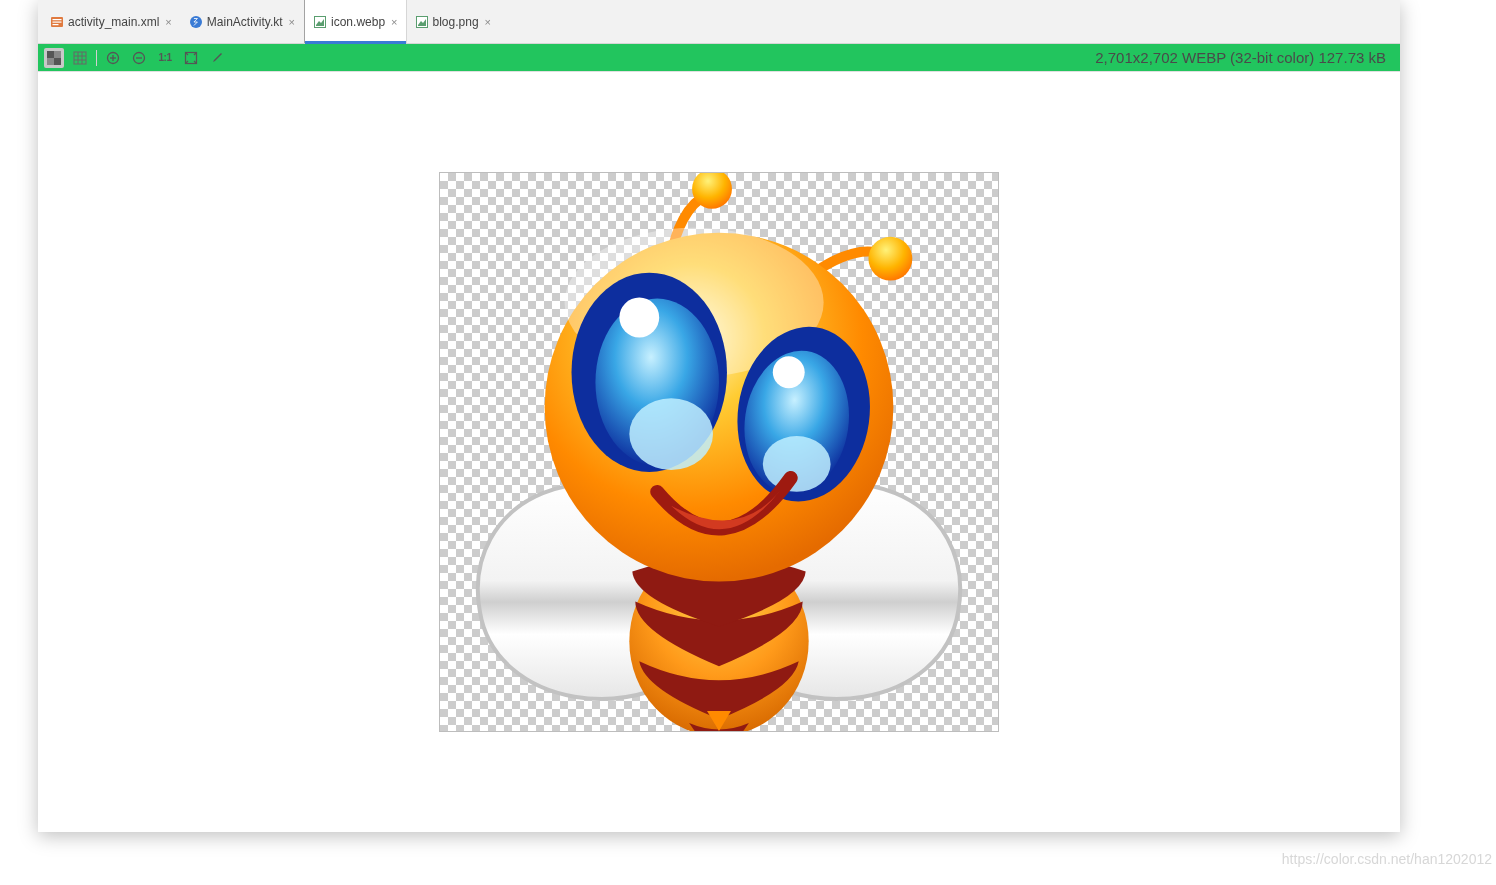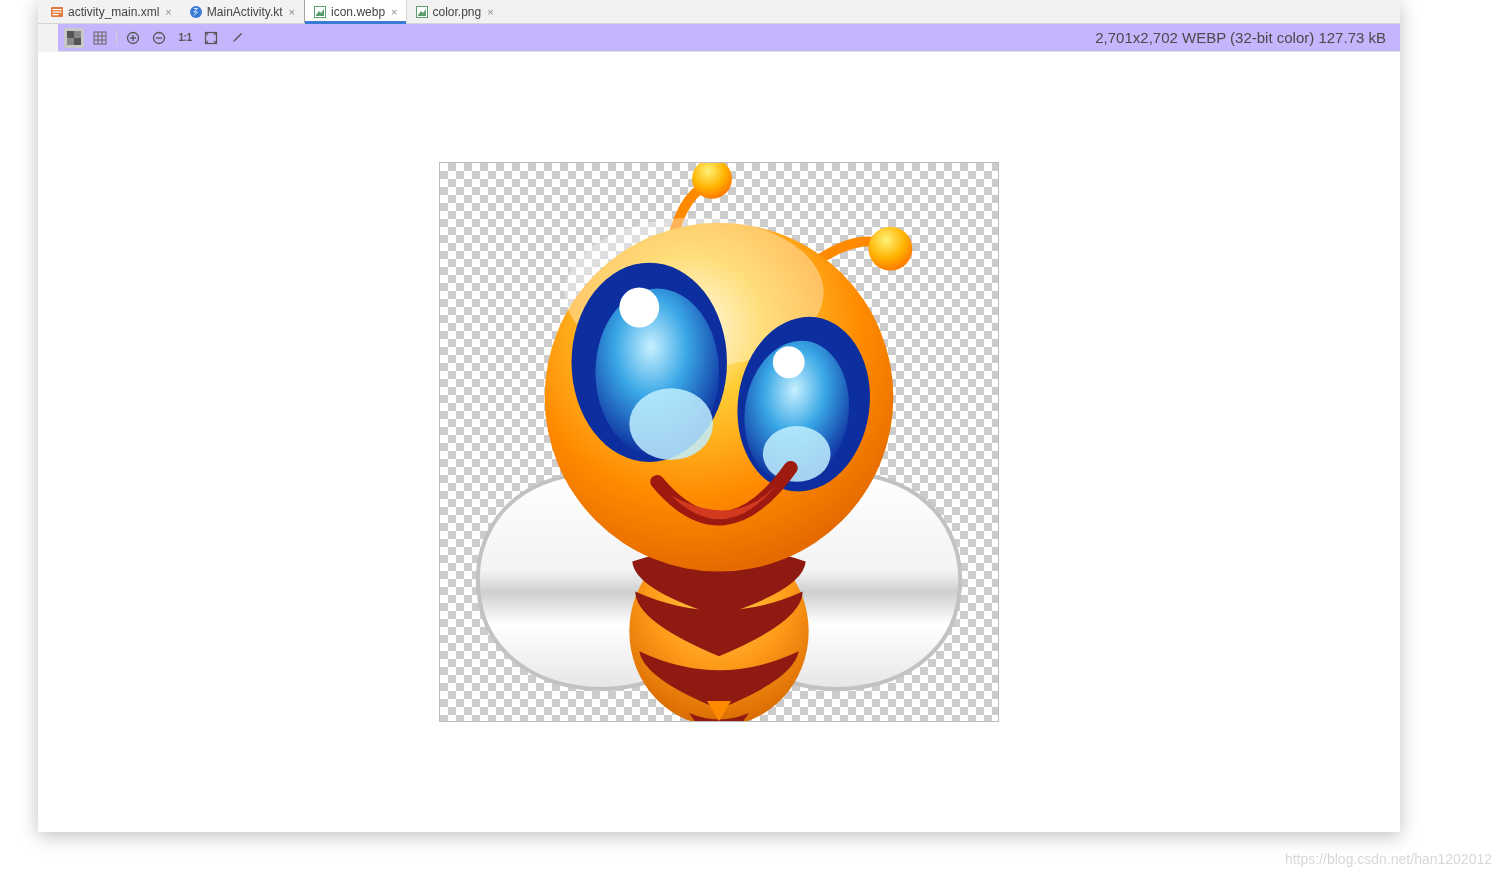--- a/index.html
+++ b/index.html
@@ -1,24 +1,24 @@
 <!DOCTYPE html>
 <html><head>
 <meta charset="utf-8">
 <style>
   * { box-sizing: border-box; margin: 0; padding: 0; }
   body { font-family: "Segoe UI", Arial, sans-serif; font-size: 12px; background: #fff; color: #333; width: 1496px; height: 885px; overflow: hidden; position: relative; }
   .editor-shell { position: absolute; left: 38px; top: 0; width: 1362px; height: 832px; background: #f2f2f2; box-shadow: 0 4px 18px rgba(0,0,0,0.25); display: flex; flex-direction: column; }
-  .tab-bar { display: flex; align-items: center; height: 24px; background: #f2f2f2; border-bottom: 1px solid #d6d6d6; padding-left: 4px; }
+  .tab-bar { display: flex; align-items: center; height: 44px; background: #f2f2f2; border-bottom: 1px solid #d6d6d6; padding-left: 4px; }
   .tab { display: flex; align-items: center; gap: 4px; padding: 0 8px; height: 100%; cursor: pointer; color: #444; border-right: 1px solid transparent; position: relative; }
   .tab .close { color: #8a8a8a; font-size: 11px; margin-left: 2px; }
   .tab.active { background: #fff; border-left: 1px solid #a3a3a3; border-right: 1px solid #d6d6d6; }
   .tab.active::after { content:""; position:absolute; left:0; right:0; bottom:-1px; height:3px; background:#3a7bd5; }
   .tab .ficon { width: 14px; height: 14px; display: inline-block; }
-  .toolbar { display: flex; align-items: center; gap: 6px; height: 28px; background: #c4b5fd; border-bottom: 1px solid #e0e0e0; padding: 0 6px; margin-left: 20px; }
+  .toolbar { display: flex; align-items: center; gap: 6px; height: 28px; background: #22c55e; border-bottom: 1px solid #e0e0e0; padding: 0 6px; }
   .tool-btn { width: 20px; height: 20px; display: flex; align-items: center; justify-content: center; color: #555; cursor: pointer; border-radius: 2px; }
   .tool-btn.toggled { background: #c8c8c8; }
   .tool-one { font-size: 10px; font-weight: 600; letter-spacing: -0.5px; }
   .toolbar-right { margin-left: auto; padding-right: 8px; color: #4a4a4a; font-size: 15px; }
   .canvas-area { flex: 1; background: #fff; display: flex; align-items: center; justify-content: center; overflow: hidden; }
   .img-stage { width: 560px; height: 560px; border: 1px solid #bdbdbd; position: relative; }
   .checker { position: absolute; inset: 0;
     background-image:
       linear-gradient(45deg, #cccccc 25%, transparent 25%),
       linear-gradient(-45deg, #cccccc 25%, transparent 25%),
@@ -69,21 +69,21 @@
       <span>icon.webp</span>
       <span class="close">×</span>
     </div>
     <div class="tab">
       <span class="ficon">
         <svg viewBox="0 0 14 14">
             <rect x="1.5" y="1.5" width="11" height="11" fill="#fff" stroke="#5a9e6f" stroke-width="1"></rect>
             <polygon points="3,10 6,6 8,8 11,4 11,11 3,11" fill="#5a9e6f"></polygon>
           </svg>
       </span>
-      <span>color.png</span>
+      <span>blog.png</span>
       <span class="close">×</span>
     </div>
   </div>
 
   <div class="toolbar">
     <div class="tool-btn toggled">
       <svg width="14" height="14" viewBox="0 0 14 14">
           <rect width="14" height="14" fill="#888"></rect>
           <rect x="0" y="0" width="7" height="7" fill="#555"></rect>
           <rect x="7" y="7" width="7" height="7" fill="#555"></rect>
@@ -203,13 +203,13 @@
           <ellipse cx="358" cy="292" rx="34" ry="28" fill="#bfeeff" opacity="0.85"></ellipse>
         </g>
 
         <path d="M218 320 Q285 400 352 306" fill="none" stroke="#9e1a10" stroke-width="14" stroke-linecap="round"></path>
         <path d="M232 334 Q288 388 342 318 Q300 370 232 334 Z" fill="#d23a20"></path>
       </svg>
     </div>
   </div>
 </div>
 
-<div class="watermark">https://blog.csdn.net/han1202012</div>
+<div class="watermark">https://color.csdn.net/han1202012</div>
 
 </body></html>

